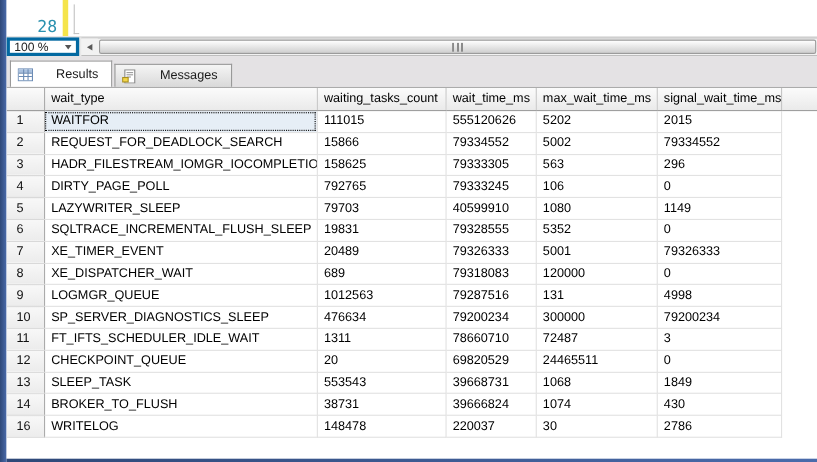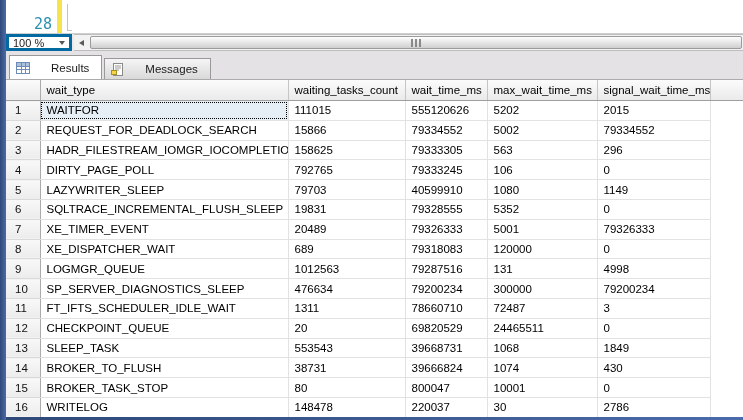--- a/index.html
+++ b/index.html
@@ -260,29 +260,20 @@
             <tr>
               <th class="rownum">14</th>
               <td>BROKER_TO_FLUSH</td>
               <td>38731</td>
               <td>39666824</td>
               <td>1074</td>
               <td>430</td>
               <td class="filler"></td>
             </tr>
             <tr>
-              <th class="rownum">15</th>
-              <td>BROKER_TASK_STOP</td>
-              <td>80</td>
-              <td>800047</td>
-              <td>10001</td>
-              <td>0</td>
-              <td class="filler"></td>
-            </tr>
-            <tr>
               <th class="rownum">16</th>
               <td>WRITELOG</td>
               <td>148478</td>
               <td>220037</td>
               <td>30</td>
               <td>2786</td>
               <td class="filler"></td>
             </tr>
           </tbody>
       </table>

